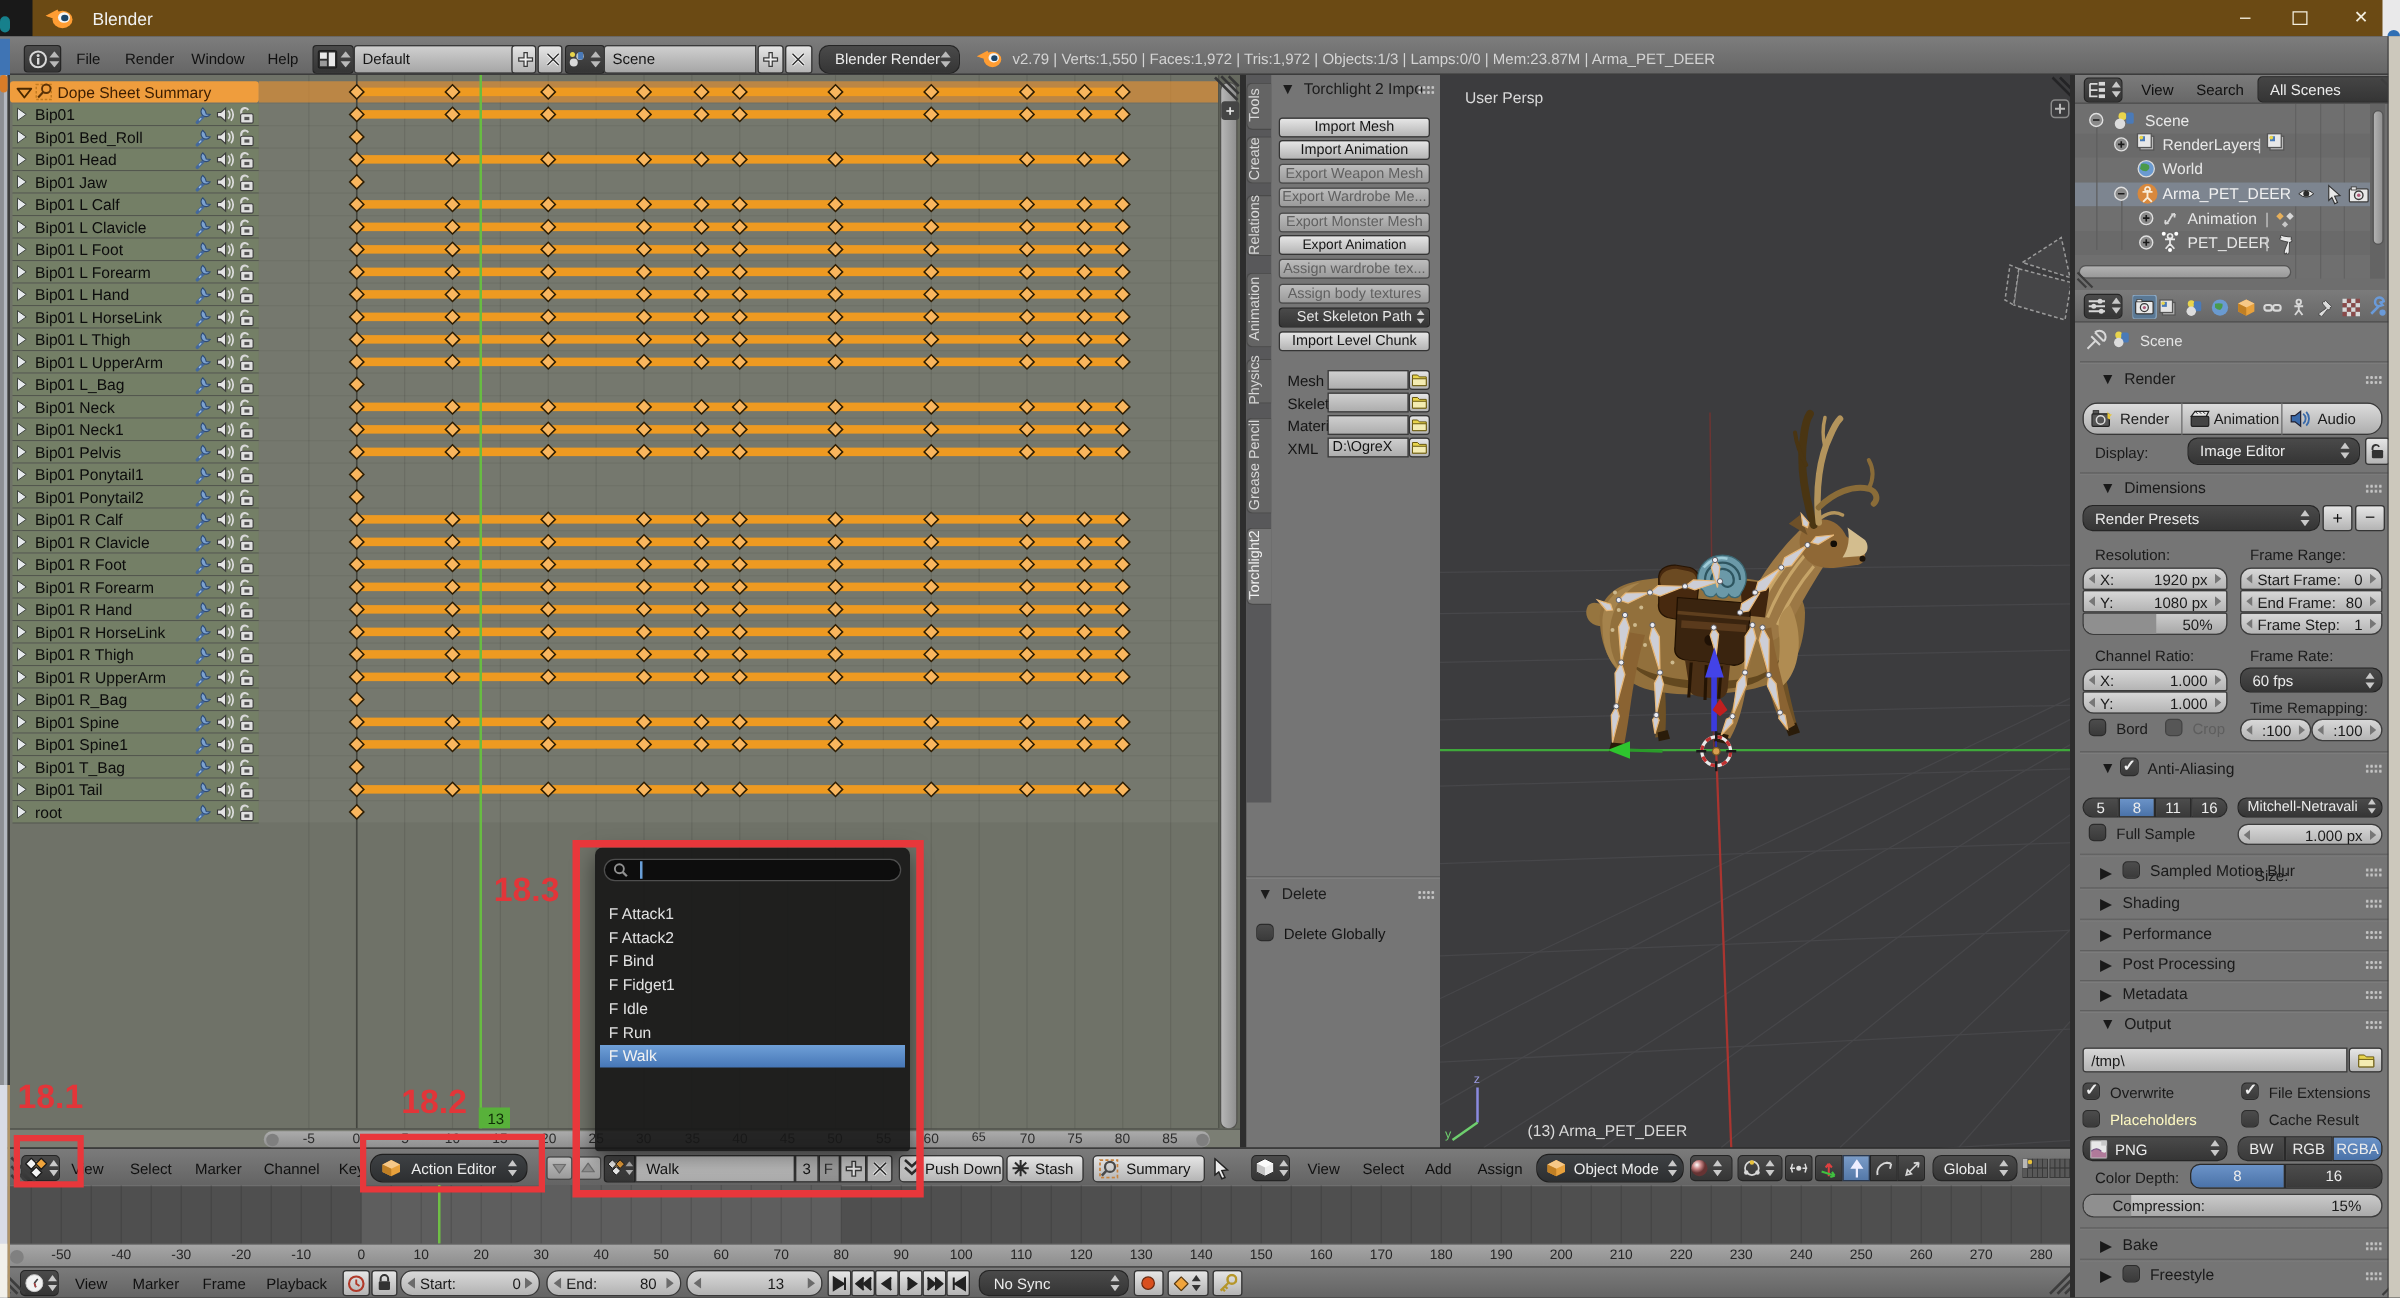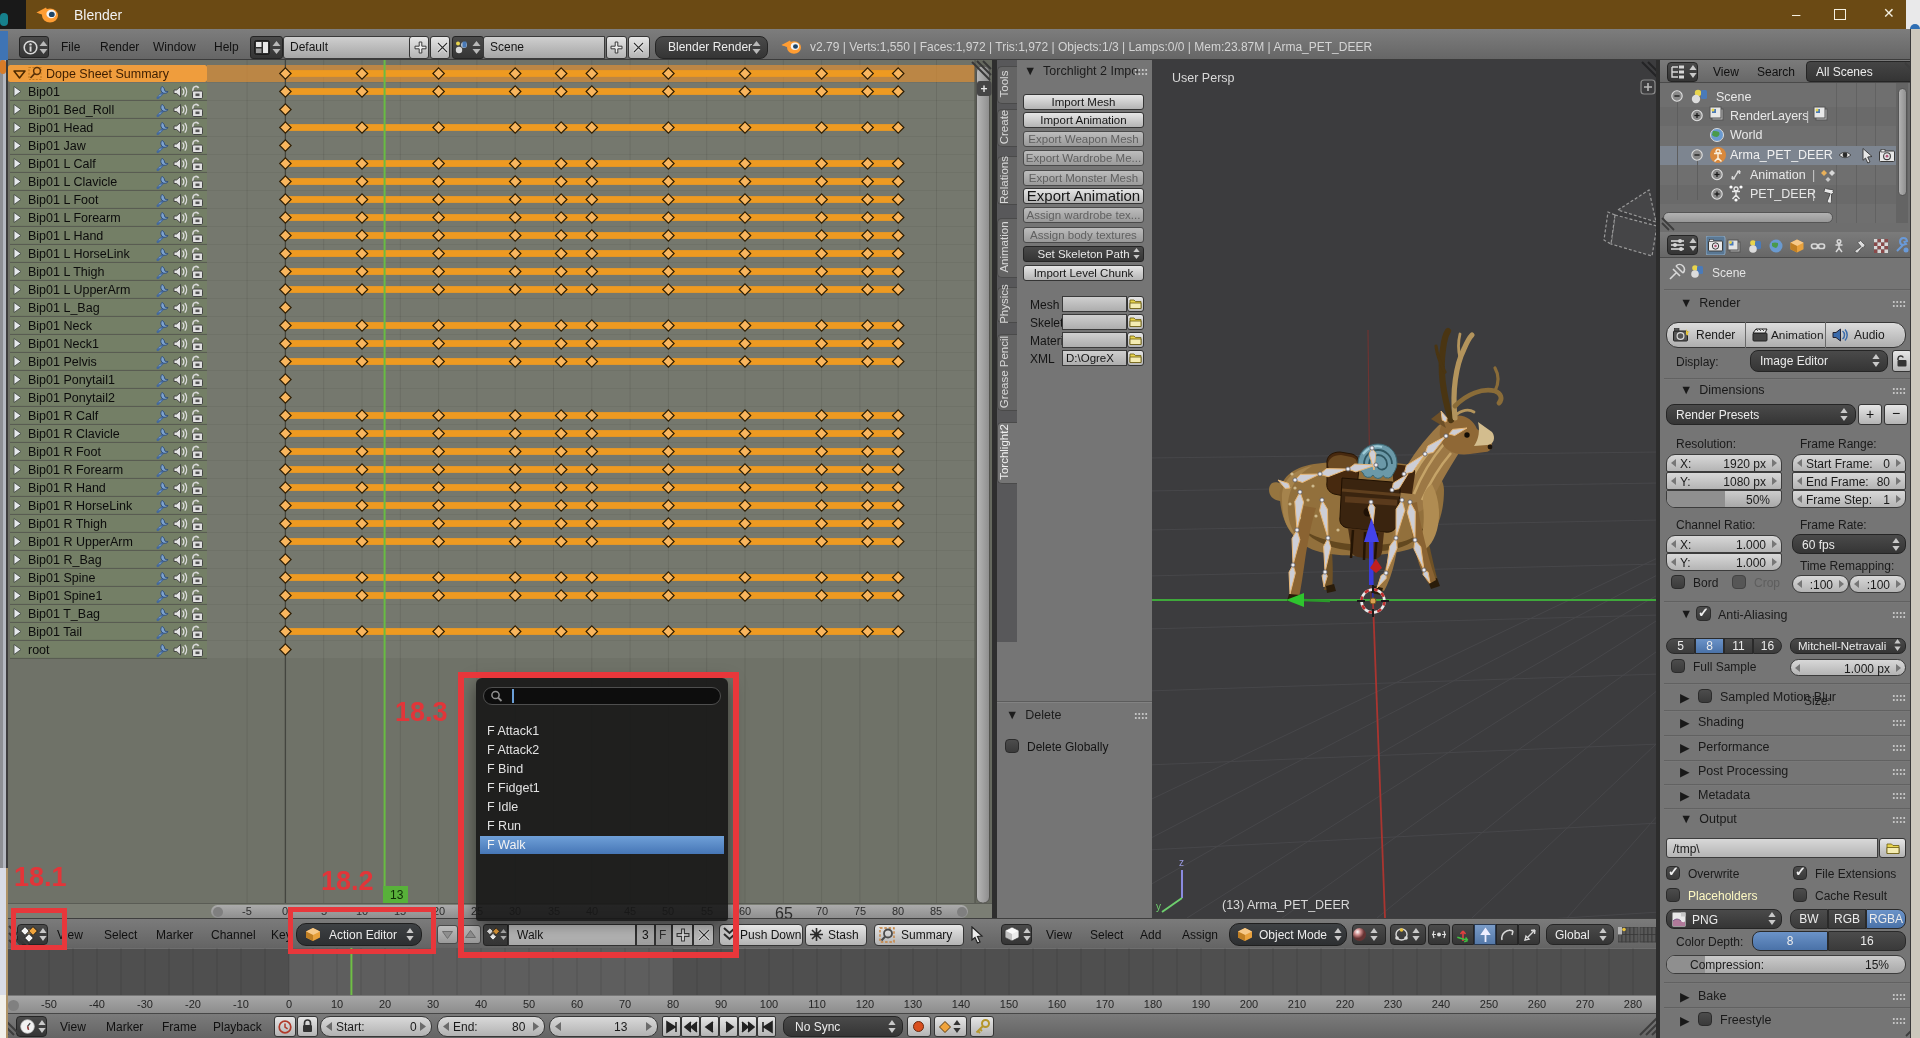--- a/index.html
+++ b/index.html
@@ -352,21 +352,21 @@
 <div class="txt" style="left:-63px;top:306px;width:150px;text-align:center;font-size:11.5px;color:#d8d8d8;transform:rotate(-90deg);">Grease Pencil</div>
 <div class="abs" style="left:5px;top:362px;width:20px;height:62px;background:#757575;border:1px solid #4a4a4a;border-right:none;border-radius:5px 0 0 5px;"></div>
 <div class="txt" style="left:-63px;top:386px;width:150px;text-align:center;font-size:11.5px;color:#f0f0f0;transform:rotate(-90deg);">Torchlight2</div>
 <div class="txt" style="left:32px;top:4px;color:#1c1c1c;font-size:12.5px;">▼&nbsp; Torchlight 2 Impo</div>
 <div class="dots" style="left:142px;top:8px;"></div>
 <div class="btnL" style="left:31px;top:34px;width:121px;height:16px;border-radius:3px;text-align:center;line-height:14px;font-size:11.5px;color:#151515;overflow:hidden;">Import Mesh</div>
 <div class="btnL" style="left:31px;top:52px;width:121px;height:16px;border-radius:3px;text-align:center;line-height:14px;font-size:11.5px;color:#151515;overflow:hidden;">Import Animation</div>
 <div class="btnLd" style="left:31px;top:71px;width:121px;height:16px;border-radius:3px;text-align:center;line-height:14px;font-size:11.5px;color:#606060;overflow:hidden;">Export Weapon Mesh</div>
 <div class="btnLd" style="left:31px;top:90px;width:121px;height:16px;border-radius:3px;text-align:center;line-height:14px;font-size:11.5px;color:#606060;overflow:hidden;">Export Wardrobe Me...</div>
 <div class="btnLd" style="left:31px;top:110px;width:121px;height:16px;border-radius:3px;text-align:center;line-height:14px;font-size:11.5px;color:#606060;overflow:hidden;">Export Monster Mesh</div>
-<div class="btnL" style="left:31px;top:128px;width:121px;height:16px;border-radius:3px;text-align:center;line-height:14px;font-size:15px;color:#151515;overflow:hidden;">Export Animation</div>
+<div class="btnL" style="left:31px;top:128px;width:121px;height:16px;border-radius:3px;text-align:center;line-height:14px;font-size:11px;color:#151515;overflow:hidden;">Export Animation</div>
 <div class="btnLd" style="left:31px;top:147px;width:121px;height:16px;border-radius:3px;text-align:center;line-height:14px;font-size:11.5px;color:#606060;overflow:hidden;">Assign wardrobe tex...</div>
 <div class="btnLd" style="left:31px;top:167px;width:121px;height:16px;border-radius:3px;text-align:center;line-height:14px;font-size:11.5px;color:#606060;overflow:hidden;">Assign body textures</div>
 <div class="btnD" style="left:31px;top:186px;width:121px;height:16px;border-radius:3px;text-align:center;line-height:14px;font-size:11.5px;">Set Skeleton Path</div>
 <svg class="abs" style="left:141px;top:188px;" width="7" height="11" viewBox="0 0 7 11">
         <path d="M3.5,0 L6.6,4 L0.4,4 Z" fill="#c9c9c9"></path>
         <path d="M3.5,11 L6.6,7 L0.4,7 Z" fill="#c9c9c9"></path>
       </svg>
 <div class="btnL" style="left:31px;top:205px;width:121px;height:16px;border-radius:3px;text-align:center;line-height:14px;font-size:11.5px;color:#151515;">Import Level Chunk</div>
 <div class="txt" style="left:38px;top:238px;color:#141414;">Mesh</div>
 <div class="abs" style="left:70px;top:236px;width:65px;height:16px;background:linear-gradient(#cfcfcf,#adadad);border:1px solid #3a3a3a;"></div>
@@ -588,21 +588,21 @@
 <div class="txt" style="left:392px;top:1px;width:16px;text-align:center;font-size:11px;color:#2c2c2c;">15</div>
 <div class="txt" style="left:431px;top:1px;width:16px;text-align:center;font-size:11px;color:#2c2c2c;">20</div>
 <div class="txt" style="left:469px;top:1px;width:16px;text-align:center;font-size:11px;color:#2c2c2c;">25</div>
 <div class="txt" style="left:507px;top:1px;width:16px;text-align:center;font-size:11px;color:#2c2c2c;">30</div>
 <div class="txt" style="left:546px;top:1px;width:16px;text-align:center;font-size:11px;color:#2c2c2c;">35</div>
 <div class="txt" style="left:584px;top:1px;width:16px;text-align:center;font-size:11px;color:#2c2c2c;">40</div>
 <div class="txt" style="left:622px;top:1px;width:16px;text-align:center;font-size:11px;color:#2c2c2c;">45</div>
 <div class="txt" style="left:660px;top:1px;width:16px;text-align:center;font-size:11px;color:#2c2c2c;">50</div>
 <div class="txt" style="left:699px;top:1px;width:16px;text-align:center;font-size:11px;color:#2c2c2c;">55</div>
 <div class="txt" style="left:737px;top:1px;width:16px;text-align:center;font-size:11px;color:#2c2c2c;">60</div>
-<div class="txt" style="left:775px;top:1px;width:16px;text-align:center;font-size:16px;color:#2c2c2c;">65</div>
+<div class="txt" style="left:775px;top:1px;width:16px;text-align:center;font-size:10px;color:#2c2c2c;">65</div>
 <div class="txt" style="left:814px;top:1px;width:16px;text-align:center;font-size:11px;color:#2c2c2c;">70</div>
 <div class="txt" style="left:852px;top:1px;width:16px;text-align:center;font-size:11px;color:#2c2c2c;">75</div>
 <div class="txt" style="left:890px;top:1px;width:16px;text-align:center;font-size:11px;color:#2c2c2c;">80</div>
 <div class="txt" style="left:928px;top:1px;width:16px;text-align:center;font-size:11px;color:#2c2c2c;">85</div>
 </div>
 <div id="dopehdr" class="abs" style="left:0;top:918px;width:992px;height:30px;background:linear-gradient(#7b7b7b,#646464);border-top:1px solid #3f3f3f;">
 <div class="btnD" style="left:17px;top:5px;width:31px;height:21px;border-radius:4px;"></div>
 <svg class="abs" style="left:20px;top:7px;" width="18" height="17" viewBox="0 0 18 17">
 <rect x="3" y="3" width="12" height="5" fill="#a08355"></rect>
 <path d="M5,0.6 L9.4,5 L5,9.4 L0.6,5 Z" fill="#f4f4f4" stroke="#1b1b1b"></path>

